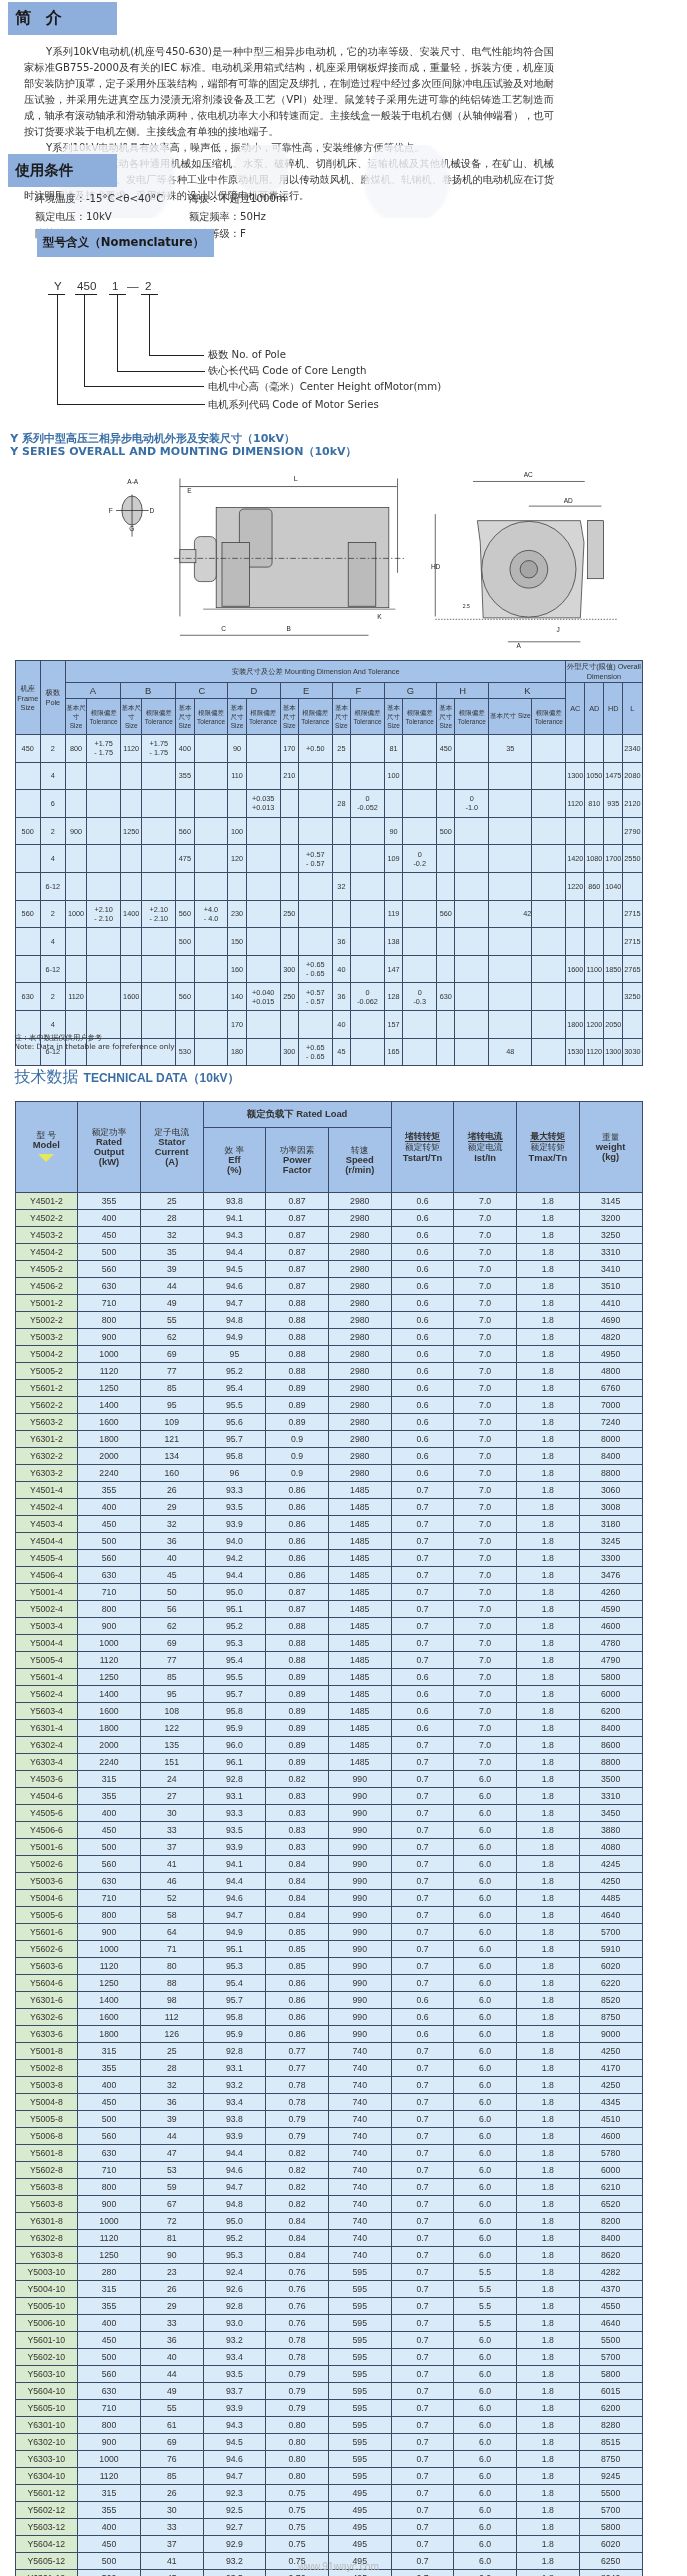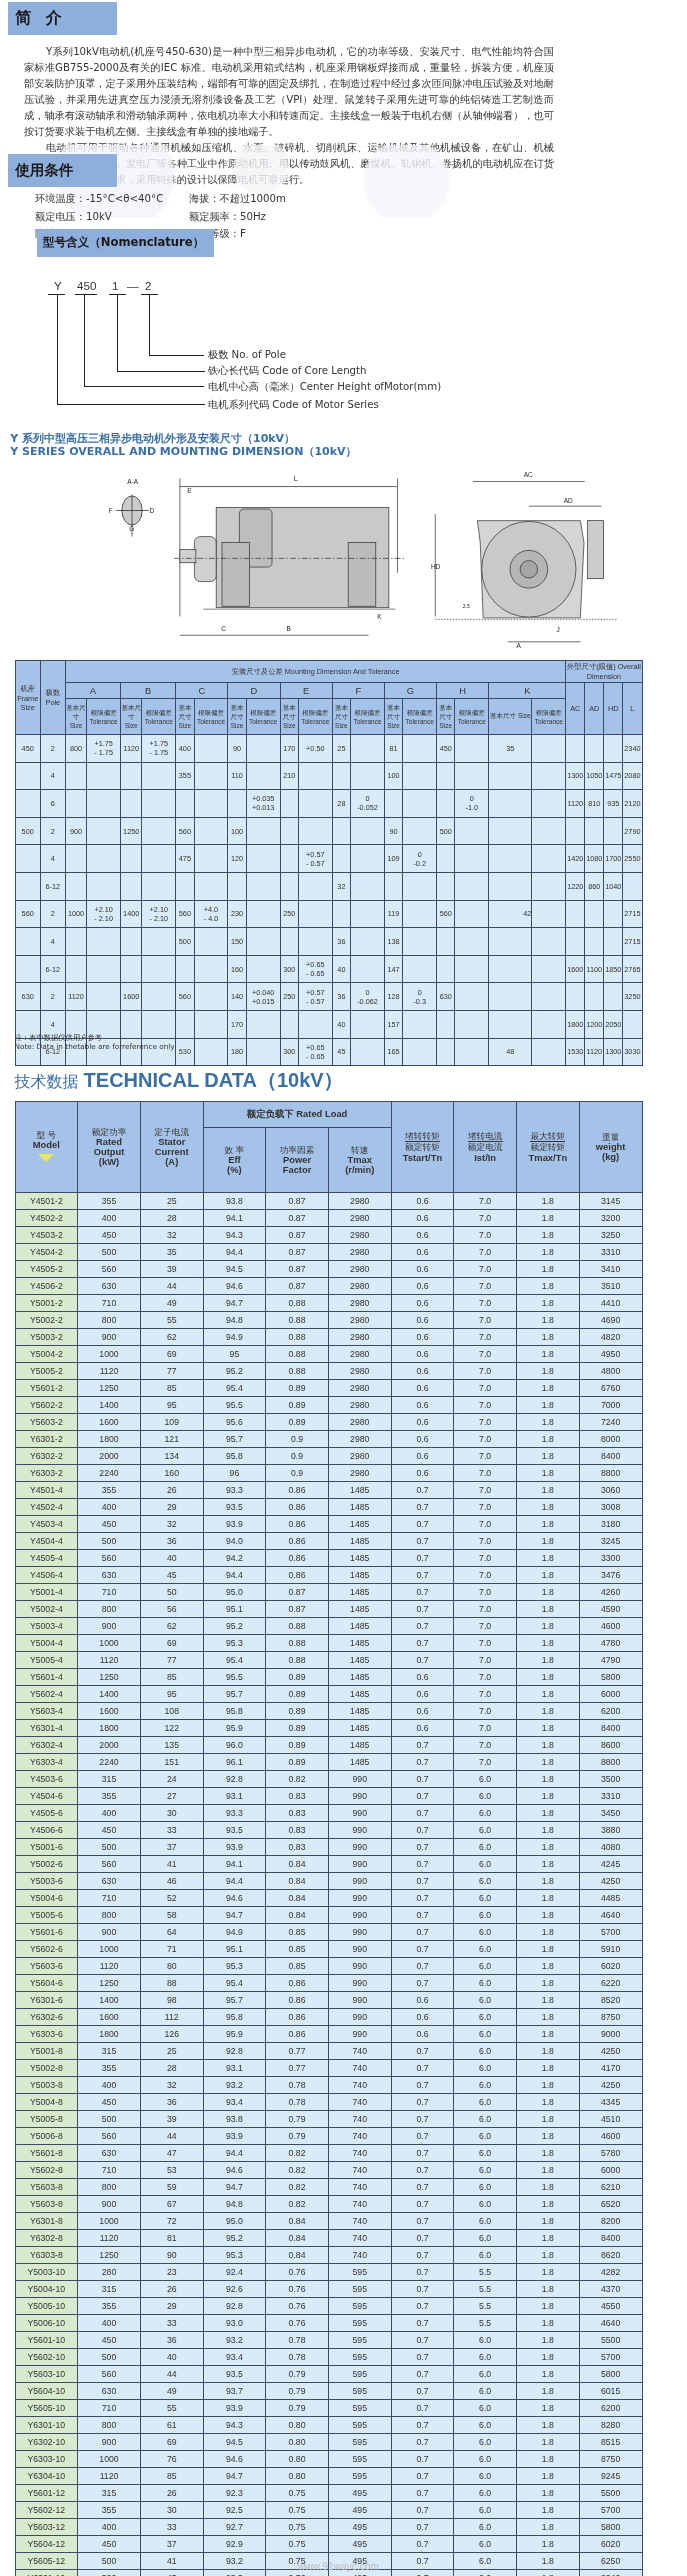--- a/index.html
+++ b/index.html
@@ -17,36 +17,37 @@
   .nom-label { position: absolute; font-size: 10.2px; color: #333; font-family: "DejaVu Sans", sans-serif; }
   .dim-title { position: absolute; left: 10.2px; top: 432px; color: #3a6fa5; font-weight: bold; font-size: 11px; line-height: 13px; font-family: "DejaVu Sans", sans-serif; }
   .drawing { position: absolute; left: 0; top: 464px; width: 687px; height: 196px; }
   table { border-collapse: collapse; }
   .dim-table { position: absolute; left: 14.5px; top: 660px; width: 628px; font-size: 7.3px; }
   .dim-table td, .dim-table th { border: 0.7px solid #3b4a66; text-align: center; vertical-align: middle; font-weight: normal; color: #333; }
   .dim-table th { background: #a5c3e8; }
   .dim-table td { background: #d9eaf8; }
   .note { position: absolute; left: 14.5px; top: 1033px; font-size: 7.3px; color: #333; line-height: 9.4px; font-family: "DejaVu Sans", sans-serif; }
   .tech-title { position: absolute; left: 14.5px; top: 1067px; font-size: 16px; color: #3a6fa5; font-family: "DejaVu Sans", sans-serif; }
-  .tech-title b { font-family: "Liberation Sans", sans-serif; font-size: 20px; }
+  .tech-title b { font-family: "Liberation Sans", sans-serif; font-size: 12px; }
   .tech-table { position: absolute; left: 14.5px; top: 1150px; width: 628px; font-size: 8.7px; }
   .tech-table th { background: #a5c3e8; border: 0.7px solid #3b4a66; color: #333; font-weight: normal; font-size: 8.7px; line-height: 10.2px; vertical-align: middle; }
   .tech-table th b { font-weight: bold; font-size: 9.4px; }
   .tech-table td { border: 0.7px solid #3b4a66; height: 17px; text-align: center; background: #d9eaf8; color: #333; }
   .tech-table td.model { background: #d8ebcf; }
   .tri { display: inline-block; width: 0; height: 0; border-left: 8.7px solid transparent; border-right: 8.7px solid transparent; border-top: 8.7px solid #e6e85a; margin-top: 2.9px; }
-  .frac { display: inline-block; border-bottom: 0.7px solid #333; }
+  .frac { display: inline-block; border-bottom: 0.7px solid #333; font-weight: bold; }
   .watermark { position: absolute; left: 298px; top: 2561px; font-size: 10.2px; color: #bbb; }
 </style>
 </head>
 <body>
 
 <div class="sec-head" id="h-intro">简 介</div>
 <div class="intro">
   <p>Y系列10kV电动机(机座号450-630)是一种中型三相异步电动机，它的功率等级、安装尺寸、电气性能均符合国家标准GB755-2000及有关的IEC 标准。电动机采用箱式结构，机座采用钢板焊接而成，重量轻，拆装方便，机座顶部安装防护顶罩，定子采用外压装结构，端部有可靠的固定及绑扎，在制造过程中经过多次匝间脉冲电压试验及对地耐压试验，并采用先进真空压力浸渍无溶剂漆设备及工艺（VPI）处理。鼠笼转子采用先进可靠的纯铝铸造工艺制造而成，轴承有滚动轴承和滑动轴承两种，依电机功率大小和转速而定。主接线盒一般装于电机右侧（从轴伸端看），也可按订货要求装于电机左侧。主接线盒有单独的接地端子。</p>
+  <p>Y系列10kV电动机具有效率高，噪声低，振动小，可靠性高，安装维修方便等优点。</p>
   <p>电动机可用于驱动各种通用机械如压缩机、水泵、破碎机、切削机床、运输机械及其他机械设备，在矿山、机械工业、石油化工工业、发电厂等各种工业中作原动机用。用以传动鼓风机、磨煤机、轧钢机、卷扬机的电动机应在订货时注明用途及技术要求，采用特殊的设计以保障电机可靠运行。</p>
 </div>
 
 <div class="bubbles"></div>
 <div class="sec-head" id="h-cond">使用条件</div>
 <div class="cond-grid" style="top:192px">
   <span>环境温度：-15°C&lt;θ&lt;40°C</span>
   <span>海拔：不超过1000m</span>
   <span>额定电压：10kV</span>
   <span>额定频率：50Hz</span>
@@ -569,21 +570,21 @@
         <b>Eff</b><br>
         <b>(%)</b>
       </th>
       <th style="width:63px">
         <div>功率因素</div>
         <b>Power</b><br>
         <b>Factor</b>
       </th>
       <th style="width:63px">
         <div>转速</div>
-        <b>Tmax</b><br>
+        <b>Speed</b><br>
         <b>(r/min)</b>
       </th>
     </tr>
   </thead>
   <tbody id="tech-body">
       <tr>
         <td class="model">Y4501-2</td>
         <td>355</td>
         <td>25</td>
         <td>93.8</td>

